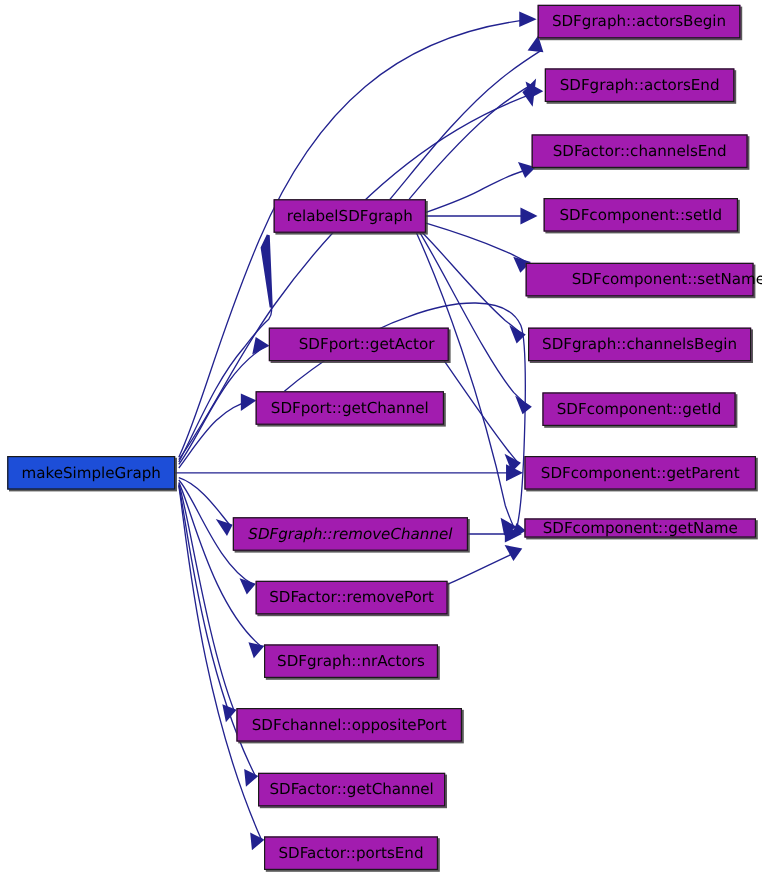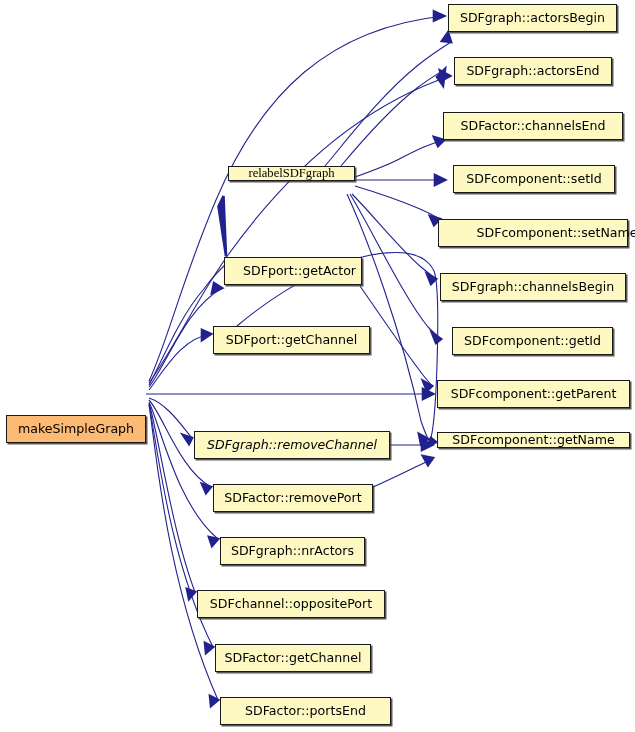--- a/index.html
+++ b/index.html
@@ -18,33 +18,32 @@
   svg#edges {
     position: absolute;
     left: 0; top: 0;
     width: 635px;
     height: 732px;
   }
   .node {
     position: absolute;
     box-sizing: border-box;
     border: 1px solid #1a1a1a;
-    background: #fef9c3;
+    background: #a21caf;
     color: #000000;
     font-size: 12.6px;
     line-height: 1;
     display: flex;
     align-items: center;
     justify-content: center;
     white-space: nowrap;
     box-shadow: 1.5px 1.5px 0 0 rgba(60,60,60,0.85);
   }
   .node.current {
-    background: #fdba74;
-    margin-top: 35px;
+    background: #1d4ed8;
   }
   .node .label {
     display: block;
     padding: 0 2px;
   }
 </style>
 </head>
 <body>
 
 <div id="canvas">
@@ -145,45 +144,45 @@
       <g>
         <path d="M373,487 C391,479 409,470 424,463 C427,461 430,460 433,458" fill="none" stroke="#22228f" stroke-width="1.1"></path>
         <polygon points="433,458 423,456 428,465" fill="#22228f" stroke="#22228f" stroke-width="2.6" stroke-linejoin="miter"></polygon>
       </g>
     </svg>
 
   <div id="nodes-layer">
       <div class="node current" style="left: 6px; top: 380px; width: 140px; height: 28px;">
         <span class="label">makeSimpleGraph</span>
       </div>
-      <div class="node" style="left: 228px; top: 166px; width: 127px; height: 15px; font-family: Liberation Serif, serif;">
+      <div class="node" style="left: 228px; top: 166px; width: 127px; height: 28px;">
         <span class="label">relabelSDFgraph</span>
       </div>
-      <div class="node" style="left: 224px; top: 257px; width: 138px; height: 28px; padding-left: 13px;">
+      <div class="node" style="left: 224px; top: 273px; width: 150px; height: 28px; padding-left: 13px;">
         <span class="label">SDFport::getActor</span>
       </div>
       <div class="node" style="left: 213px; top: 326px; width: 157px; height: 28px;">
         <span class="label">SDFport::getChannel</span>
       </div>
       <div class="node" style="left: 194px; top: 431px; width: 196px; height: 28px; font-style: italic;">
         <span class="label">SDFgraph::removeChannel</span>
       </div>
       <div class="node" style="left: 213px; top: 484px; width: 160px; height: 28px;">
         <span class="label">SDFactor::removePort</span>
       </div>
       <div class="node" style="left: 220px; top: 537px; width: 145px; height: 28px;">
         <span class="label">SDFgraph::nrActors</span>
       </div>
       <div class="node" style="left: 197px; top: 590px; width: 188px; height: 28px;">
         <span class="label">SDFchannel::oppositePort</span>
       </div>
       <div class="node" style="left: 215px; top: 644px; width: 156px; height: 28px;">
         <span class="label">SDFactor::getChannel</span>
       </div>
-      <div class="node" style="left: 220px; top: 697px; width: 171px; height: 28px;">
+      <div class="node" style="left: 220px; top: 697px; width: 145px; height: 28px;">
         <span class="label">SDFactor::portsEnd</span>
       </div>
       <div class="node" style="left: 448px; top: 4px; width: 169px; height: 28px;">
         <span class="label">SDFgraph::actorsBegin</span>
       </div>
       <div class="node" style="left: 454px; top: 57px; width: 158px; height: 28px;">
         <span class="label">SDFgraph::actorsEnd</span>
       </div>
       <div class="node" style="left: 443px; top: 112px; width: 180px; height: 28px;">
         <span class="label">SDFactor::channelsEnd</span>

